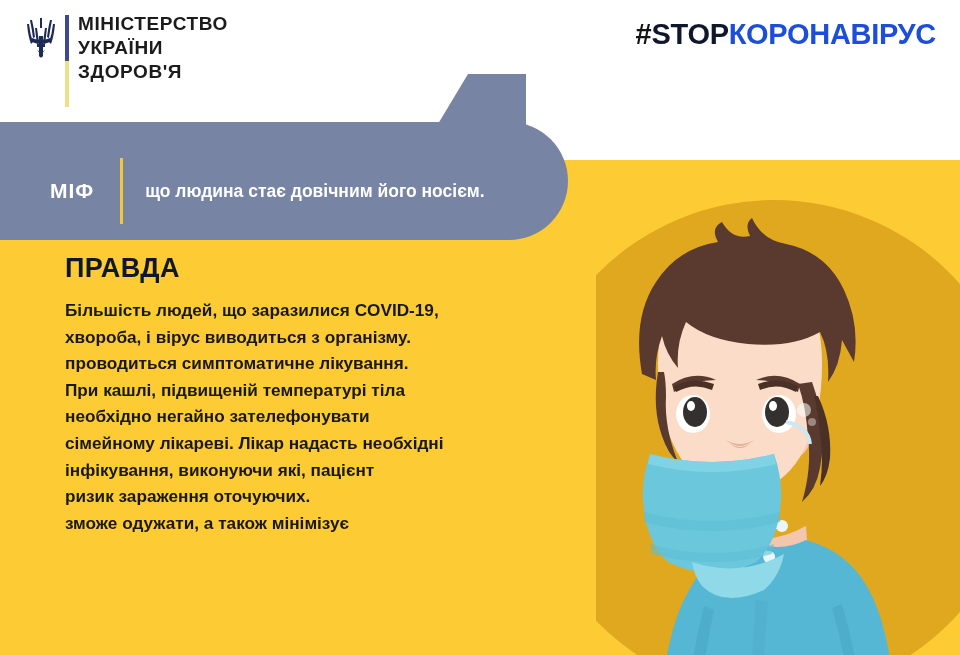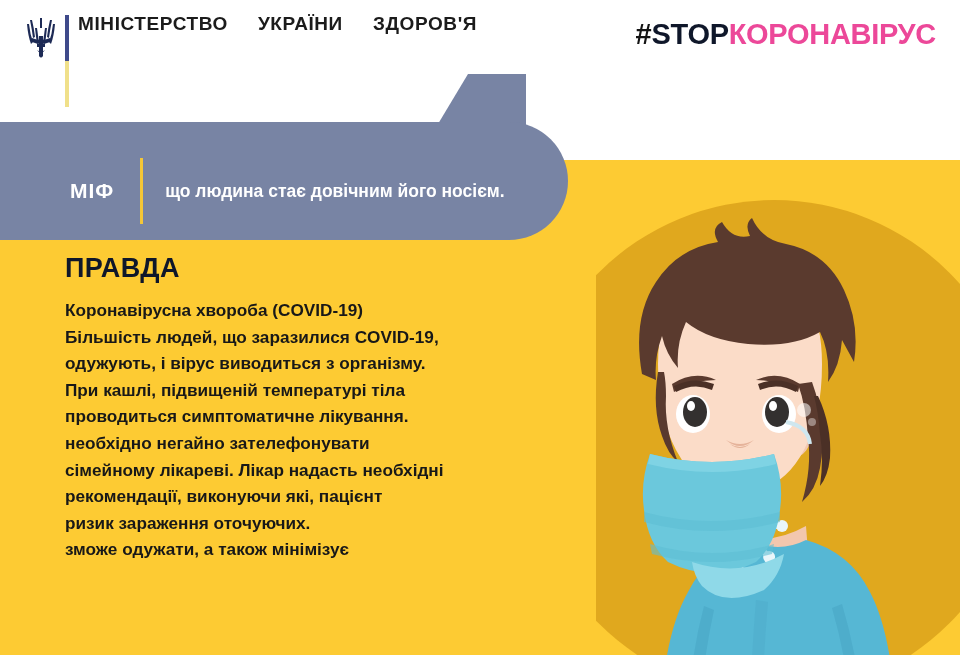--- a/index.html
+++ b/index.html
@@ -54,23 +54,22 @@
   }
   .flag-divider {
     width: 4px;
     height: 92px;
     flex: 0 0 auto;
     margin-top: 3px;
     background: linear-gradient(to bottom, #3f4a8a 0%, #3f4a8a 50%, #f0e08a 50%, #f0e08a 100%);
   }
   .ministry-lines {
     display: flex;
-    flex-direction: row;
+    flex-direction: column;
     justify-content: flex-start;
-    gap: 30px;
   }
   .ministry-lines span {
     display: block;
     font-family: "Liberation Sans", sans-serif;
     font-weight: bold;
     font-size: 19px;
     line-height: 24px;
     letter-spacing: 0.6px;
     color: #1b1b1b;
     white-space: nowrap;
@@ -82,21 +81,21 @@
     right: 24px; top: 18px;
     font-family: "Liberation Sans", sans-serif;
     font-weight: bold;
     font-size: 29px;
     letter-spacing: -0.3px;
     white-space: nowrap;
     color: #141414;
   }
   .hashtag .hash { color: #141414; }
   .hashtag .stop { color: #0f172a; }
-  .hashtag .rest { color: #ec4899; }
+  .hashtag .rest { color: #1d4ed8; }
 
   
   .bubble {
     position: absolute;
     left: 0; top: 122px;
     width: 568px; height: 118px;
     background: #7884a4;
     border-top-right-radius: 60px;
     border-bottom-right-radius: 60px;
   }
@@ -112,21 +111,21 @@
     left: 468px; top: 74px;
     width: 58px; height: 52px;
     background: #7884a4;
   }
   .bubble-inner {
     position: absolute;
     left: 0; top: 0;
     width: 568px; height: 138px;
     display: flex;
     align-items: center;
-    padding-left: 70px;
+    padding-left: 50px;
     box-sizing: border-box;
   }
   .myth-label {
     font-family: "Liberation Sans", sans-serif;
     font-weight: bold;
     font-size: 21px;
     letter-spacing: 1px;
     color: #ffffff;
     white-space: nowrap;
   }
@@ -342,25 +341,24 @@
       <div class="myth-label">МІФ</div>
       <div class="myth-divider"></div>
       <div class="myth-text">
         <span>що людина стає довічним його носієм.</span>
       </div>
     </div>
   </div>
 
   <div class="truth-heading">ПРАВДА</div>
   <div class="truth-body">
-    <span>Коронавірусна хвороба (COVID-19)</span>
     <span>Більшість людей, що заразилися COVID-19,</span>
-    <span>одужують, і вірус виводиться з організму.</span>
+    <span>хвороба, і вірус виводиться з організму.</span>
+    <span>проводиться симптоматичне лікування.</span>
     <span>При кашлі, підвищеній температурі тіла</span>
-    <span>проводиться симптоматичне лікування.</span>
     <span>необхідно негайно зателефонувати</span>
     <span>сімейному лікареві. Лікар надасть необхідні</span>
-    <span>рекомендації, виконуючи які, пацієнт</span>
+    <span>інфікування, виконуючи які, пацієнт</span>
     <span>ризик зараження оточуючих.</span>
     <span>зможе одужати, а також мінімізує</span>
   </div>
 
 </div>
 
 </body></html>

